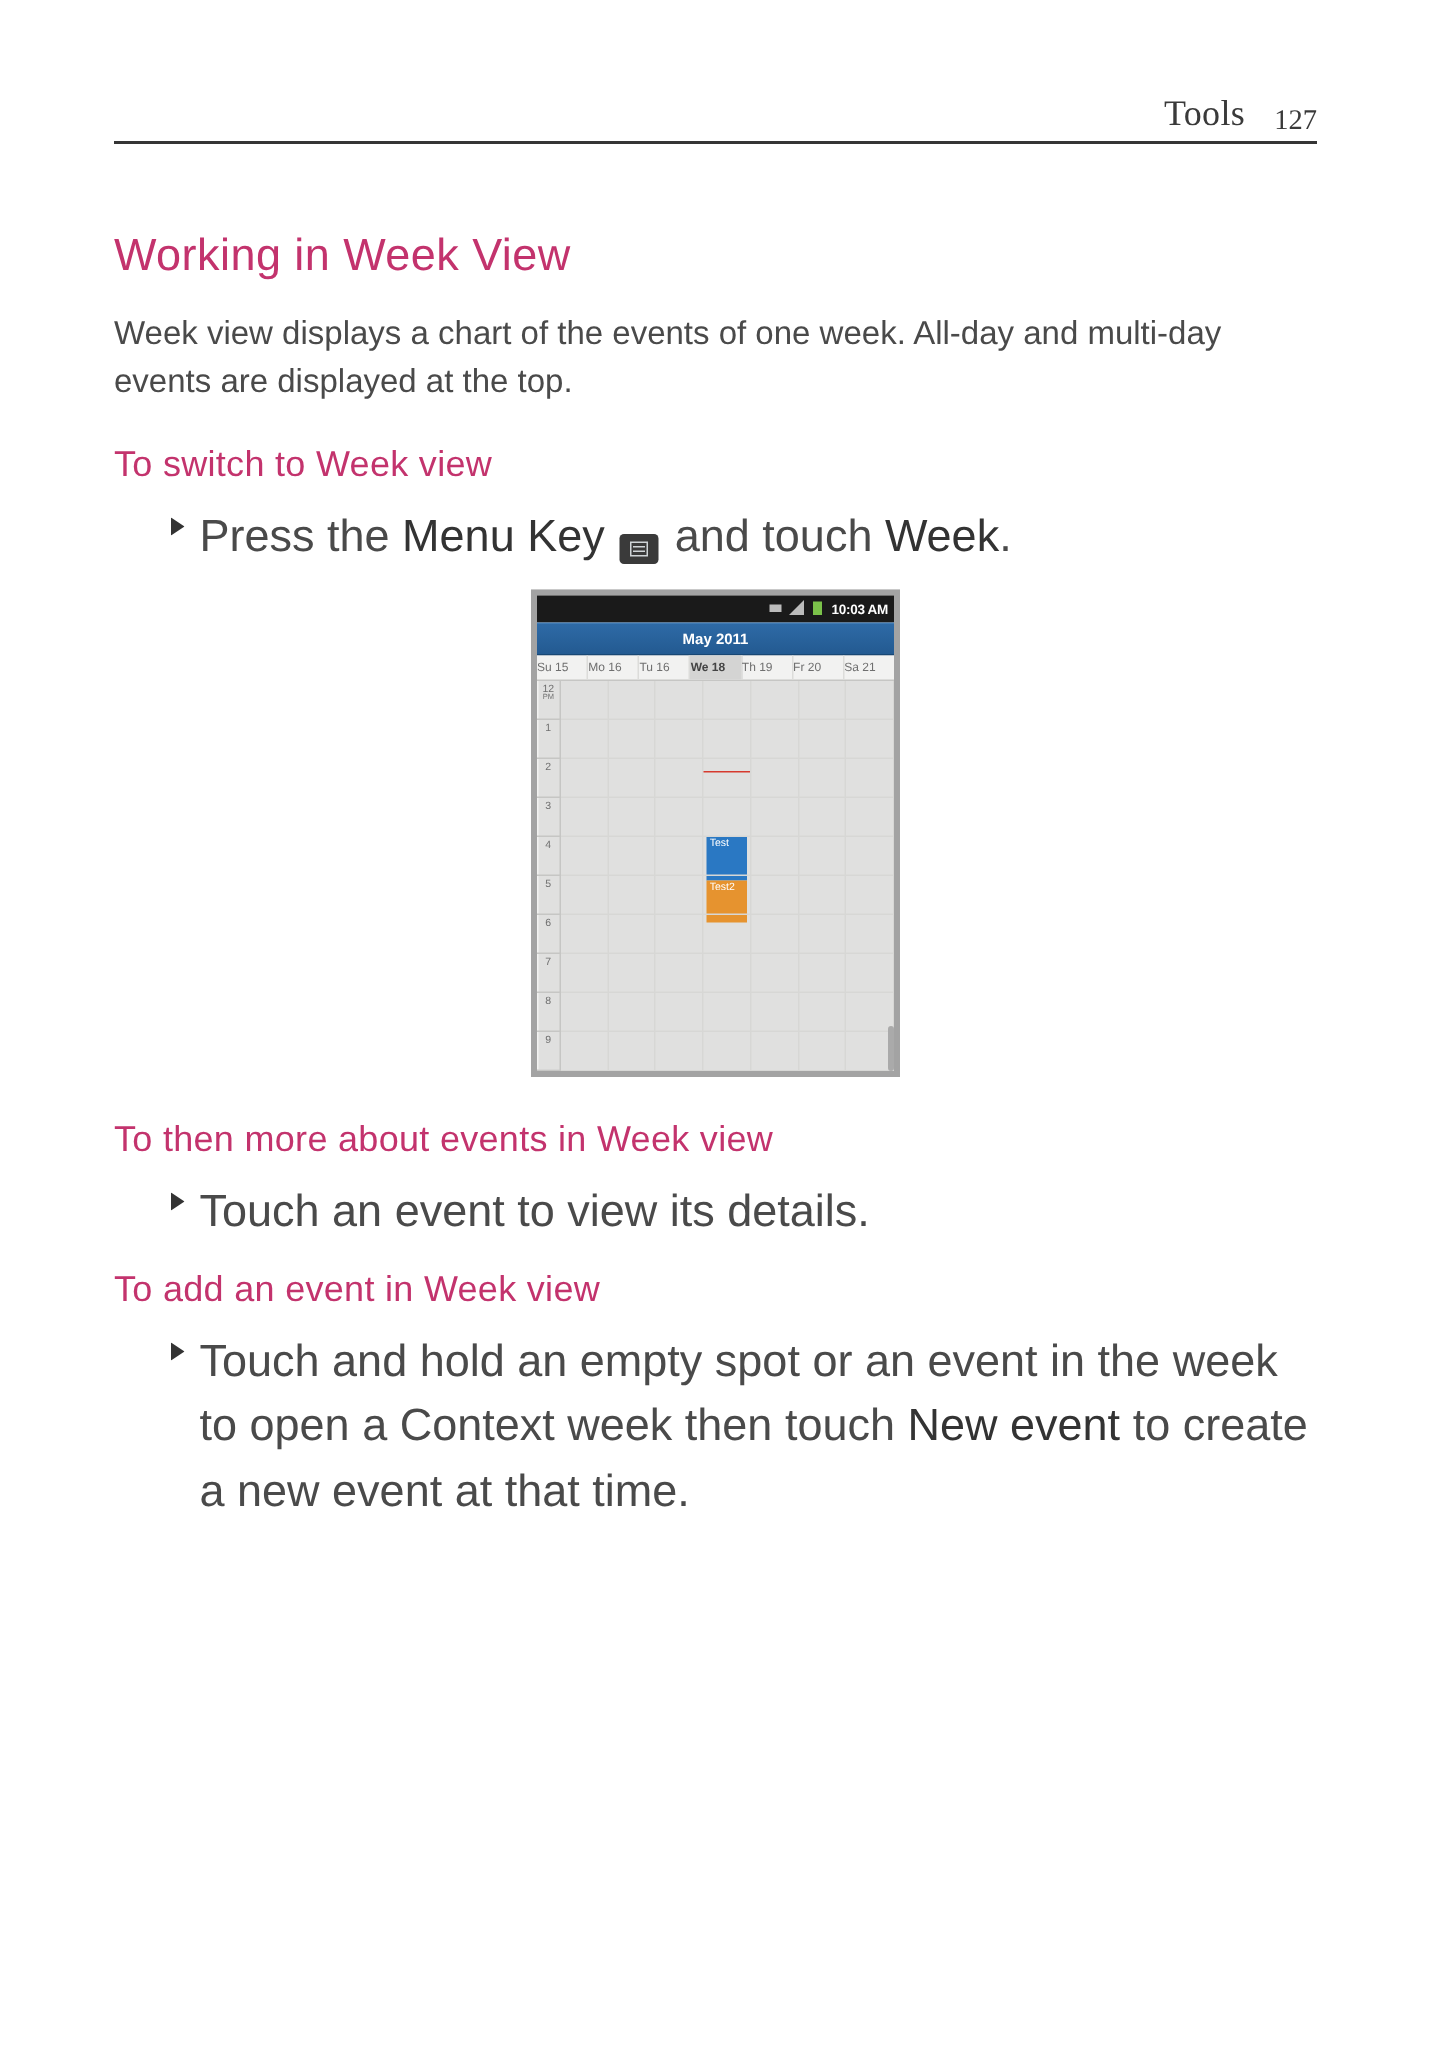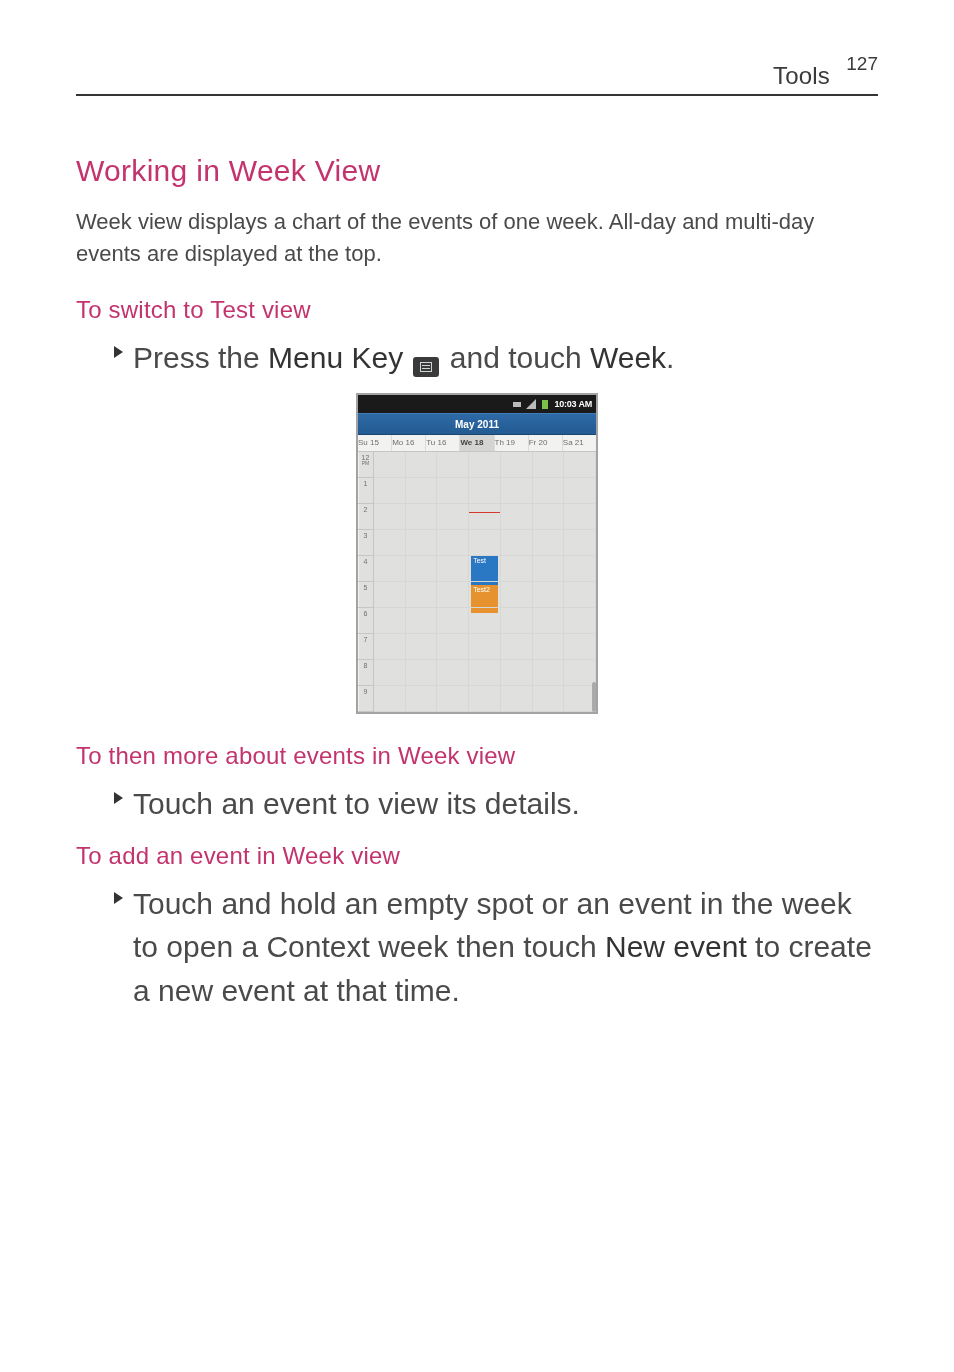--- a/index.html
+++ b/index.html
@@ -13,33 +13,34 @@
     width: 954px;
     height: 1372px;
     box-sizing: border-box;
     padding: 56px 76px 60px 76px;
     position: relative;
   }
   .header-line {
     position: relative;
     border-bottom: 2px solid #353535;
     height: 38px;
+    font-family: Liberation Serif, serif;
   }
   .header-label {
     position: absolute;
     right: 48px;
     bottom: 4px;
     font-size: 24px;
     color: #3a3a3a;
     letter-spacing: 0.2px;
   }
   .page-number {
     position: absolute;
     right: 0;
-    bottom: 19px;
+    bottom: 2px;
     font-size: 19px;
     color: #3a3a3a;
   }
   .spacer-top { height: 58px; }
 
   .h1 {
     font-size: 30px;
     font-weight: 400;
     color: #c3336d;
     margin: 0 0 18px 0;
@@ -108,21 +109,21 @@
 
   
   .shot-wrap {
     display: flex;
     justify-content: center;
     margin: 14px 0 28px 0;
   }
   .shot {
     width: 238px;
     background: #e0e0df;
-    border: 2px solid #a3a3a3;
+    border: 4px solid #a3a3a3;
     box-shadow: 0 0 0 1px #f2f2f1 inset;
     font-family: Arial, sans-serif;
   }
   .status-bar {
     height: 18px;
     background: #1a1a1a;
     display: flex;
     align-items: center;
     justify-content: flex-end;
     padding: 0 4px;
@@ -241,21 +242,21 @@
     <span class="header-label">Tools</span>
     <span class="page-number">127</span>
   </div>
 
   <div class="spacer-top"></div>
 
   <h1 class="h1">Working in Week View</h1>
 
   <p class="body">Week view displays a chart of the events of one week. All-day and multi-day events are displayed at the top.</p>
 
-  <h2 class="h2">To switch to Test view</h2>
+  <h2 class="h2">To switch to Week view</h2>
 
   <div class="bullet">
     <span class="arrow">
       <svg width="9" height="12" viewBox="0 0 9 12">
           <polygon points="0,0 9,6 0,12" fill="#333"></polygon>
         </svg>
     </span>
     <span class="bullet-text">
       <span>Press the </span>
       <span class="bold">Menu Key</span>

